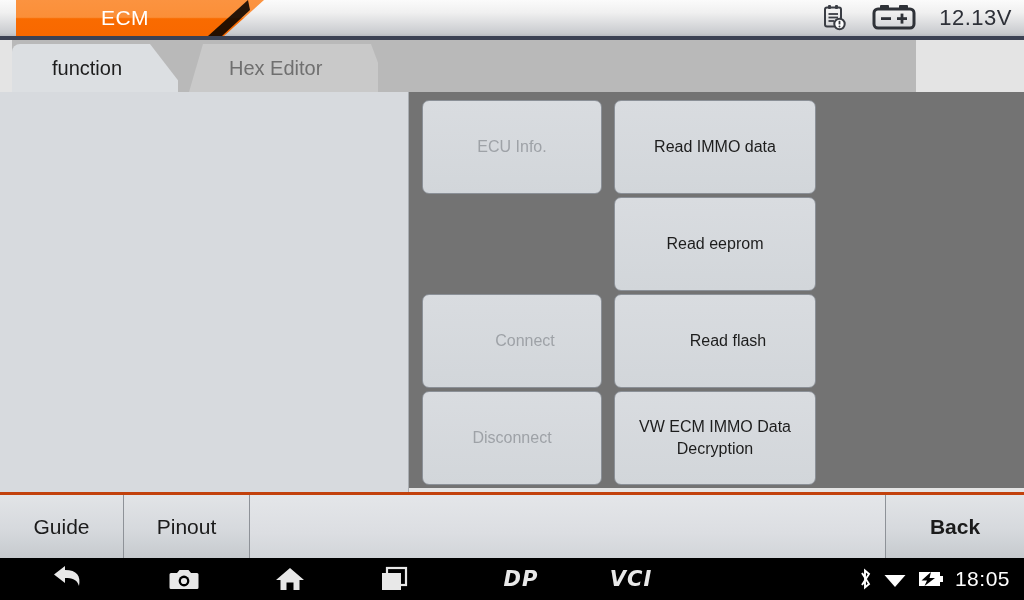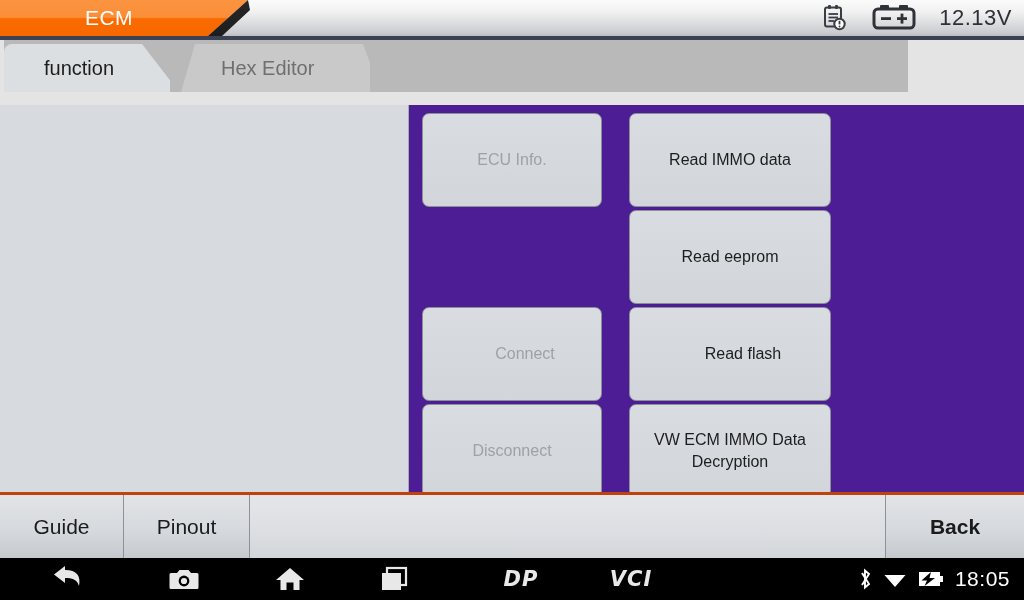--- a/index.html
+++ b/index.html
@@ -11,21 +11,21 @@
   }
   #app { position: relative; width: 1024px; height: 600px; }
 
   
   .header {
     position: absolute; left: 0; top: 0; width: 1024px; height: 40px;
     background: linear-gradient(to bottom, #fbfbfb 0%, #f0f0f0 35%, #c9cbcf 92%, #b9bcc2 100%);
     border-bottom: 4px solid #3c4254;
   }
   .title-banner {
-    position: absolute; left: 0; top: 0; height: 36px; width: 248px;
+    position: absolute; left: 16px; top: 0; height: 36px; width: 248px;
     background: linear-gradient(to bottom, #fb9340 0%, #fb8f38 48%, #f96b00 52%, #f86800 100%);
     clip-path: polygon(0 0, 248px 0, 208px 36px, 0 36px);
     display: flex; align-items: center; justify-content: center;
   }
   .title-banner .label {
     color: #ffffff; font-size: 21px; letter-spacing: .5px;
     margin-right: 30px;
   }
   .banner-notch {
     position: absolute; top: 0; left: 208px; width: 42px; height: 36px;
@@ -36,21 +36,21 @@
   .header-right {
     position: absolute; right: 12px; top: 0; height: 36px;
     display: flex; align-items: center; gap: 22px;
   }
   .volt-text { font-size: 22px; color: #2d3038; letter-spacing: .5px; }
 
   .ico { display: block; }
 
   
   .tabstrip {
-    position: absolute; left: 4px; top: 40px; width: 904px; height: 52px;
+    position: absolute; left: 12px; top: 40px; width: 904px; height: 52px;
     background: #b9b9b9;
   }
   .tab {
     position: absolute; top: 4px; height: 48px;
     display: flex; align-items: center;
     padding-left: 40px; padding-right: 56px;
     font-size: 20px;
   }
   .tab-inner { position: relative; z-index: 2; }
   .tab.active {
@@ -63,22 +63,21 @@
   .tab.inactive {
     left: 177px;
     background: #c9c9c9;
     color: #6f6f6f;
     clip-path: polygon(14px 0, 182px 0, 200px 48px, 0 48px);
   }
 
   
   .content {
     position: absolute; left: 0; top: 92px; width: 1024px; height: 396px;
-    background: #4c1d95;
-    margin-top: 13px;
+    background: #737373;
   }
   .left-panel {
     position: absolute; left: 0; top: 0; width: 409px; height: 400px;
     background: #d7dade;
     border-right: 1px solid #a9adb2;
   }
   .button-grid {
     position: absolute; left: 410px; top: 0; width: 614px; height: 400px;
   }
   .fn-btn {
@@ -89,21 +88,21 @@
     display: flex; align-items: center; justify-content: center;
     text-align: center;
     font-size: 16px;
     color: #1d1d1d;
     line-height: 1.35;
     padding: 4px 10px;
   }
   .fn-btn.disabled { color: #9ea2a7; }
 
   .c1 { left: 12px; width: 180px; }
-  .c2 { left: 219px; width: 202px; }
+  .c2 { left: 204px; width: 202px; }
   .r1 { top: 8px;   height: 94px; }
   .r2 { top: 105px; height: 94px; }
   .r3 { top: 202px; height: 94px; padding-left: 36px; }
   .r4 { top: 299px; height: 94px; }
 
   
   .toolbar {
     position: absolute; left: 0; top: 492px; width: 1024px; height: 66px;
     background: #d9dce0;
     border-top: 3px solid #c2410c;

